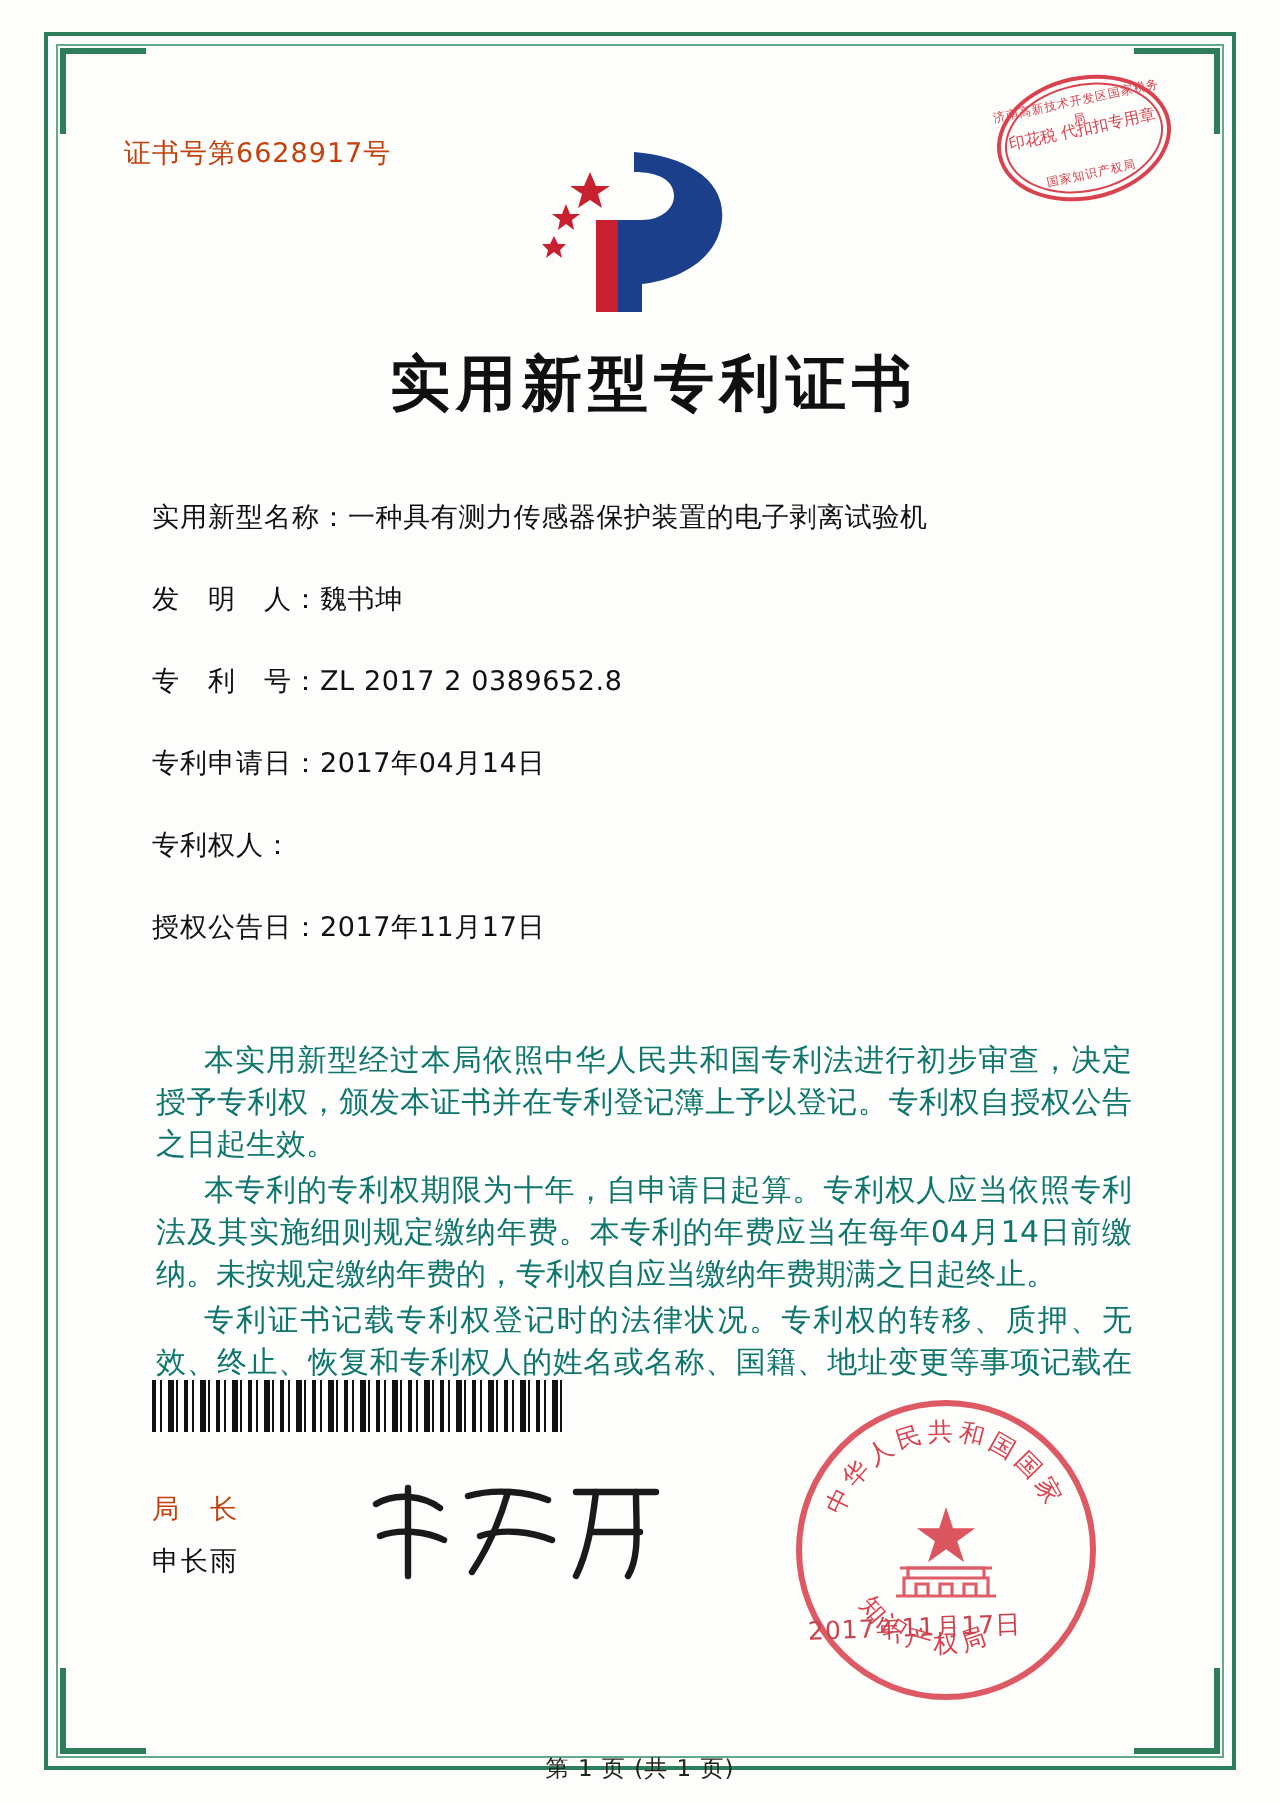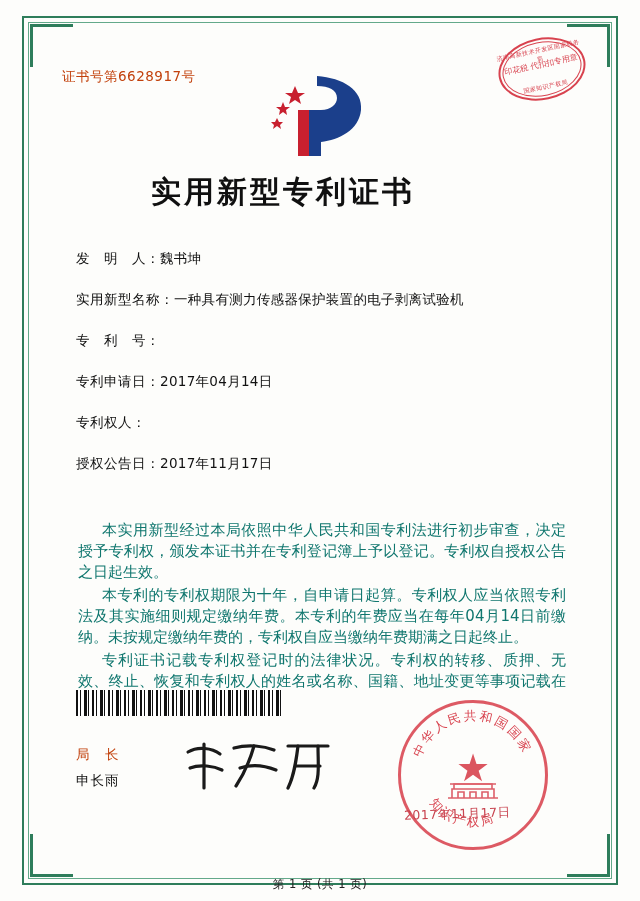--- a/index.html
+++ b/index.html
@@ -118,20 +118,21 @@
   .doc-title {
     position: absolute;
     left: 0; top: 172px;
     width: 566px;
     text-align: center;
     font-family: "DejaVu Serif", "Liberation Serif", serif;
     font-size: 30px;
     font-weight: bold;
     letter-spacing: 3px;
     color: #101010;
+    padding-left: 44px;
   }
 
   
   .fields {
     position: absolute;
     left: 76px; top: 250px;
     width: 500px;
   }
   .field-row {
     display: flex;
@@ -281,29 +282,30 @@
     <div class="txt-top">济南高新技术开发区国家税务局</div>
     <div class="txt-mid">印花税
 代扣扣专用章</div>
     <div class="txt-bot">国家知识产权局</div>
   </div>
 
   <div class="doc-title">实用新型专利证书</div>
 
   <div class="fields">
     <div class="field-row">
+      <span class="field-label">实用新型名称：</span>
+      <span class="field-value">一种具有测力传感器保护装置的电子剥离试验机</span>
+    </div>
+    <div class="field-row">
       <span class="field-label">发　明　人：</span>
       <span class="field-value">魏书坤</span>
     </div>
     <div class="field-row">
-      <span class="field-label">实用新型名称：</span>
-      <span class="field-value">一种具有测力传感器保护装置的电子剥离试验机</span>
-    </div>
-    <div class="field-row">
       <span class="field-label">专　利　号：</span>
+      <span class="field-value">ZL 2017 2 0389652.8</span>
     </div>
     <div class="field-row">
       <span class="field-label">专利申请日：</span>
       <span class="field-value">2017年04月14日</span>
     </div>
     <div class="field-row">
       <span class="field-label">专利权人：</span>
     </div>
     <div class="field-row">
       <span class="field-label">授权公告日：</span>

